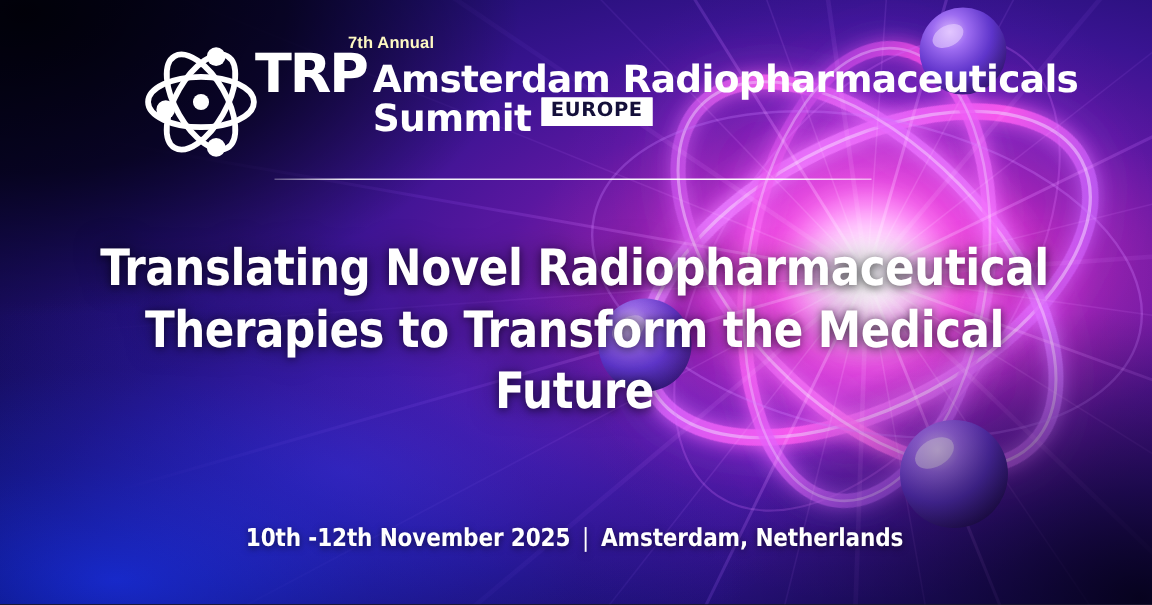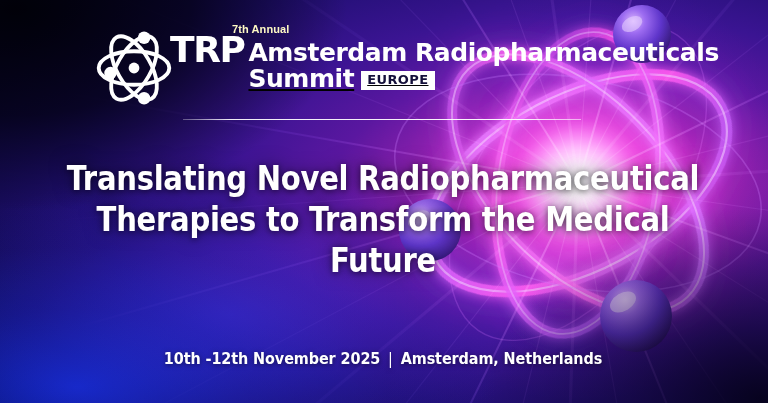--- a/index.html
+++ b/index.html
@@ -109,23 +109,22 @@
     letter-spacing:-1.4px; line-height:.96;
     font-family:"DejaVu Sans", sans-serif;
   }
   .full-name{ margin-left:4px; padding-top:7px; }
   .fn-line1{
     font-size:25px; font-weight:700; color:#fff;
     letter-spacing:-.45px; line-height:1.04; white-space:nowrap;
     font-family:"DejaVu Sans", sans-serif;
   }
   .fn-line2{
-    display:flex; align-items:flex-end; gap:7px;
+    display:flex; align-items:flex-start; gap:7px;
     margin-top:-1px;
-    text-decoration:underline;
   }
   .fn-summit{
     font-size:25px; font-weight:700; color:#fff;
     letter-spacing:-.45px; line-height:1.08;
     font-family:"DejaVu Sans", sans-serif;
   }
   .badge-europe{
     display:inline-block;
     background:#ffffff;
     color:#14103a;

